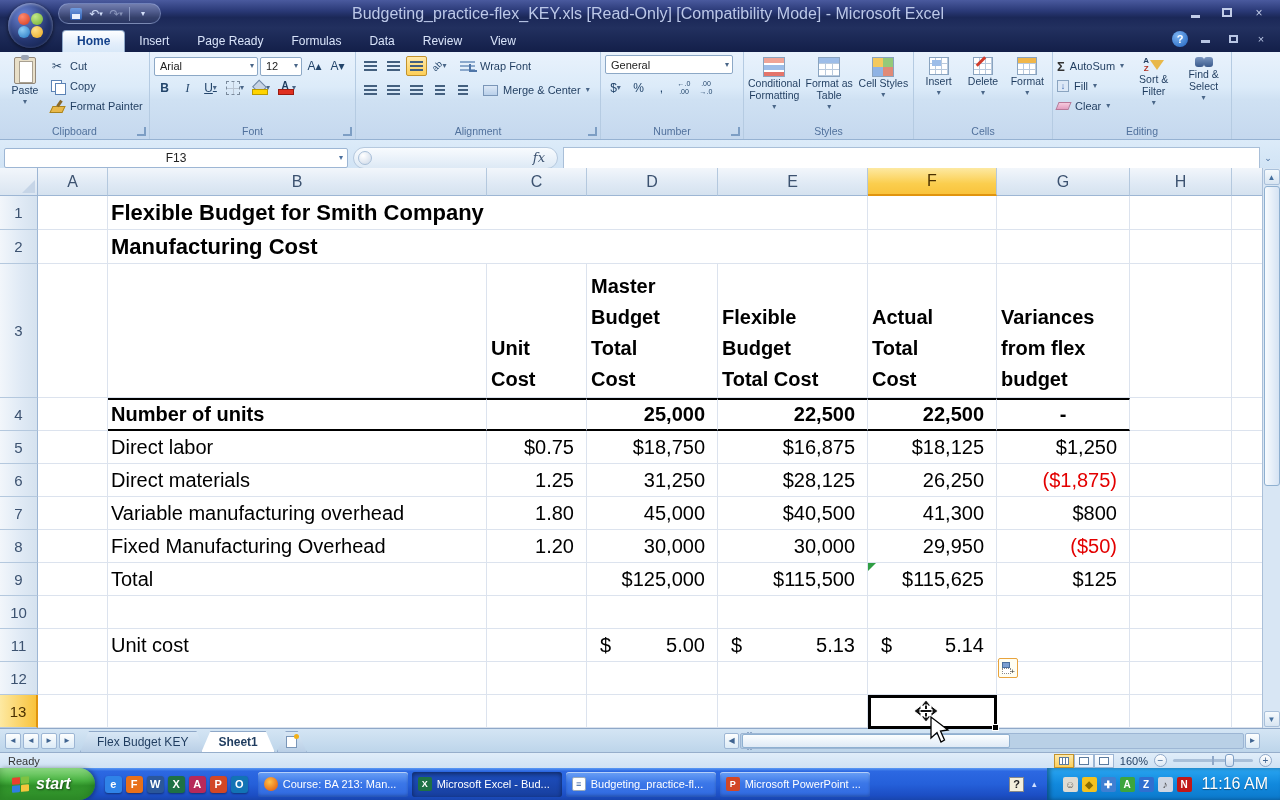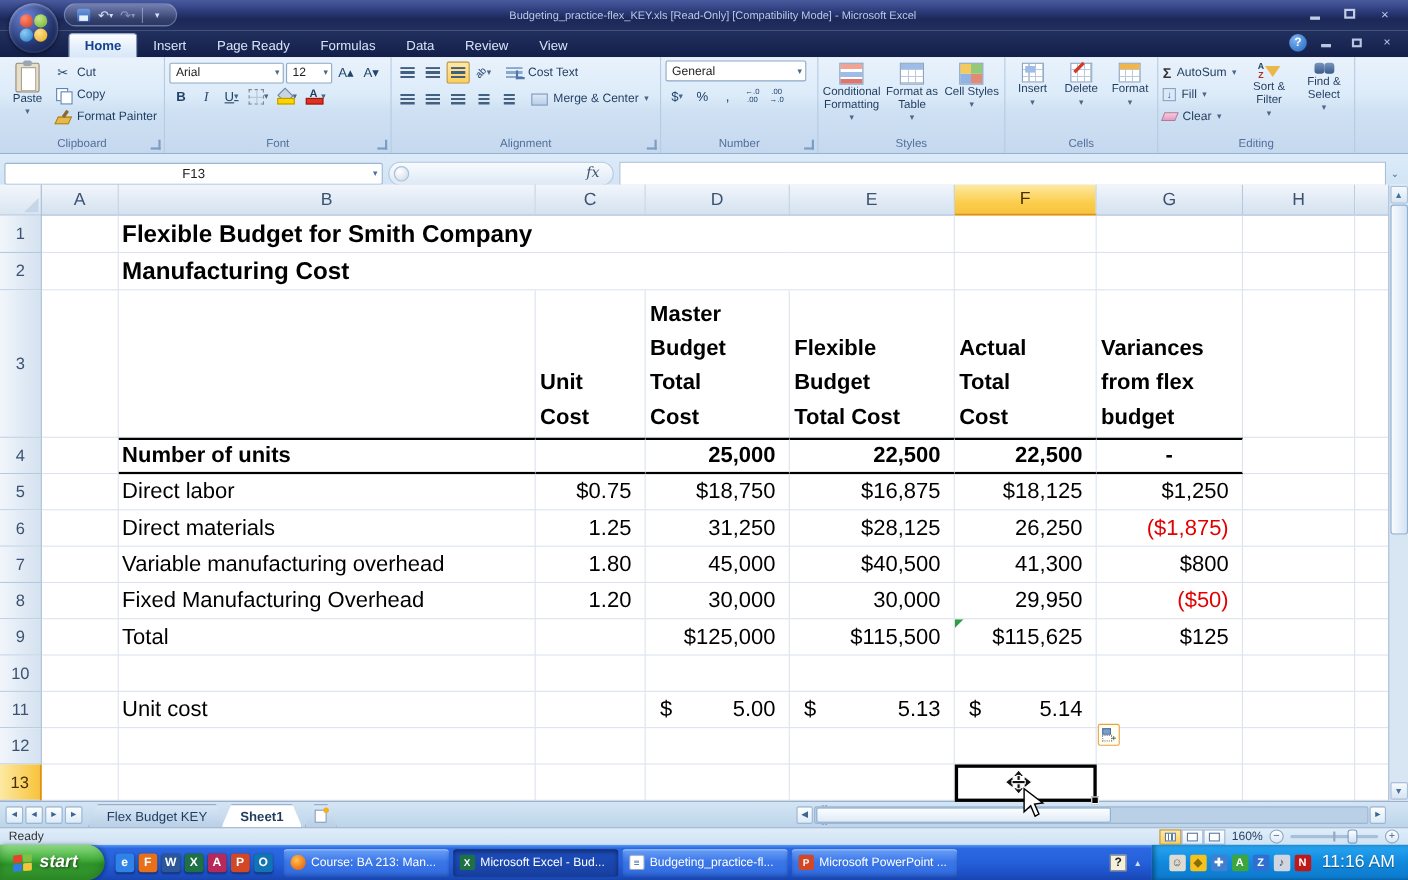--- a/index.html
+++ b/index.html
@@ -24,21 +24,21 @@
   padding:0 8px;border-radius:11px;border:1px solid rgba(160,180,230,.45);
   background:linear-gradient(rgba(255,255,255,.28),rgba(255,255,255,.05));}
 .qbtn{min-width:18px;height:17px;display:flex;align-items:center;justify-content:center;
   color:#d5e1fb;font-size:12px;border-radius:3px;}
 .qbtn .i-save{width:12px;height:12px;border-radius:2px;background:linear-gradient(#6f9be0,#2d5cae);
   position:relative;}
 .qbtn .i-save:after{content:"";position:absolute;left:2px;bottom:1px;width:8px;height:5px;background:#e8f0fc;}
 .q-dis{opacity:.45;}
 .qsep{width:1px;height:14px;background:rgba(190,205,240,.5);margin:0 2px;}
 .title-text{position:absolute;left:200px;right:184px;top:0;height:28px;display:flex;align-items:center;
-  justify-content:center;color:#bcc8e8;font-size:10px;white-space:nowrap;overflow:hidden;}
+  justify-content:center;color:#bcc8e8;font-size:16px;white-space:nowrap;overflow:hidden;}
 .winctl{position:absolute;right:8px;top:5px;display:flex;gap:6px;align-items:center;color:#c2cde8;}
 .wbtn{width:26px;height:15px;display:flex;align-items:center;justify-content:center;font-size:12px;border-radius:2px;}
 .r-min{width:9px;height:3px;background:currentColor;margin-top:7px;}
 .r-box{width:10px;height:9px;border:2px solid currentColor;}
 
 
 .tabrow{position:absolute;top:28px;left:0;width:100%;height:24px;
   background:linear-gradient(#22305f,#131f49);display:flex;align-items:flex-end;padding-left:62px;}
 .rtab{padding:3px 14px 4px;color:#d9e4fa;font-size:12px;border-radius:4px 4px 0 0;cursor:default;}
 .rtab.active{background:linear-gradient(#fdfeff,#e3eefb 60%,#d8e8f8);color:#15428b;font-weight:bold;
@@ -436,21 +436,21 @@
             </div>
           <div class="sbtn active">
               <span class="bars"></span>
             </div>
           <div class="sbtn">
               <span style="display:inline-block;transform:rotate(-45deg);font-size:9px">ab</span>
               <span class="darr">▾</span>
             </div>
           <div class="miniline" style="margin-left:8px">
               <span class="i-wrap"></span>
-              <span>Cost Text</span>
+              <span>Wrap Font</span>
             </div>
         </div>
         <div class="srow">
           <div class="sbtn">
               <span class="bars"></span>
             </div>
           <div class="sbtn">
               <span class="bars"></span>
             </div>
           <div class="sbtn">

